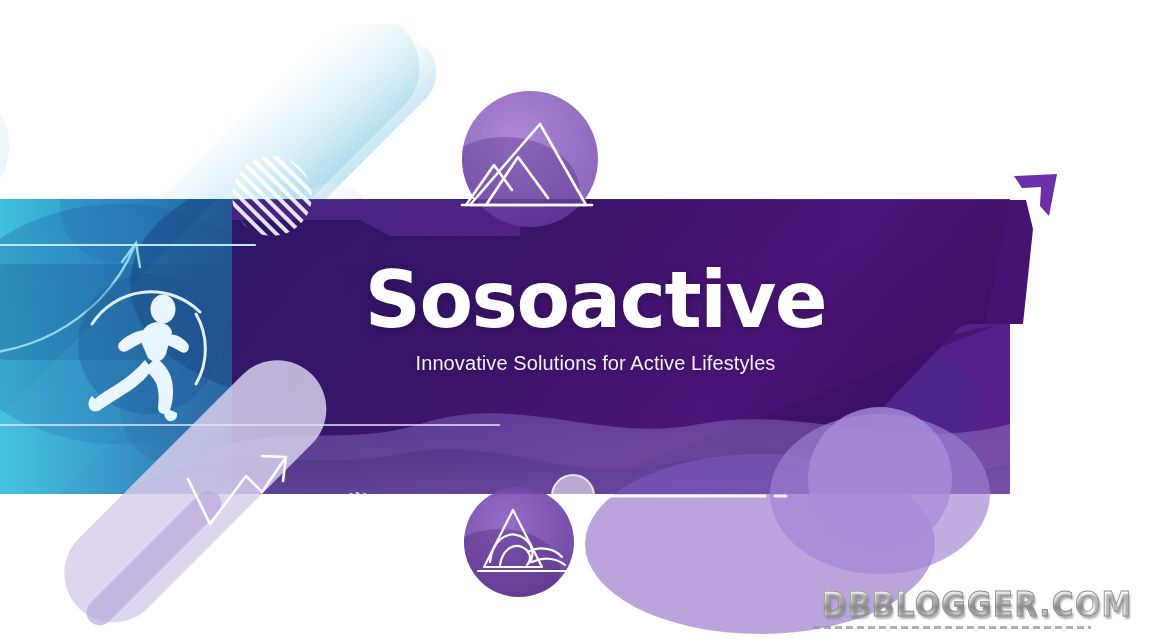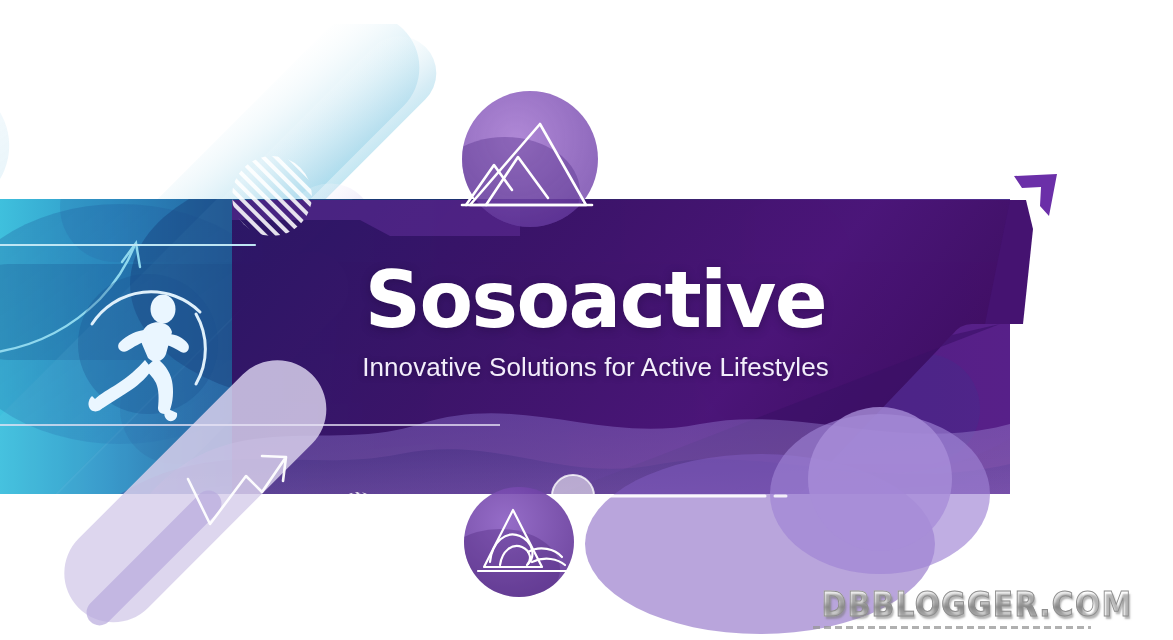--- a/index.html
+++ b/index.html
@@ -30,21 +30,21 @@
     font-weight:600;
     letter-spacing:-1.5px;
     color:#ffffff;
     line-height:1.05;
     padding-left:18px;
     text-shadow:0 2px 10px rgba(25,8,50,.35);
   }
   .brand-tagline{
     margin:10px 0 0 0;
     font-family:"Liberation Sans",sans-serif;
-    font-size:26px;
+    font-size:20px;
     font-weight:400;
     letter-spacing:.1px;
     color:#f3eefb;
     padding-left:18px;
     text-shadow:0 1px 6px rgba(25,8,50,.45);
   }
 
   
   .watermark{
     position:absolute;

